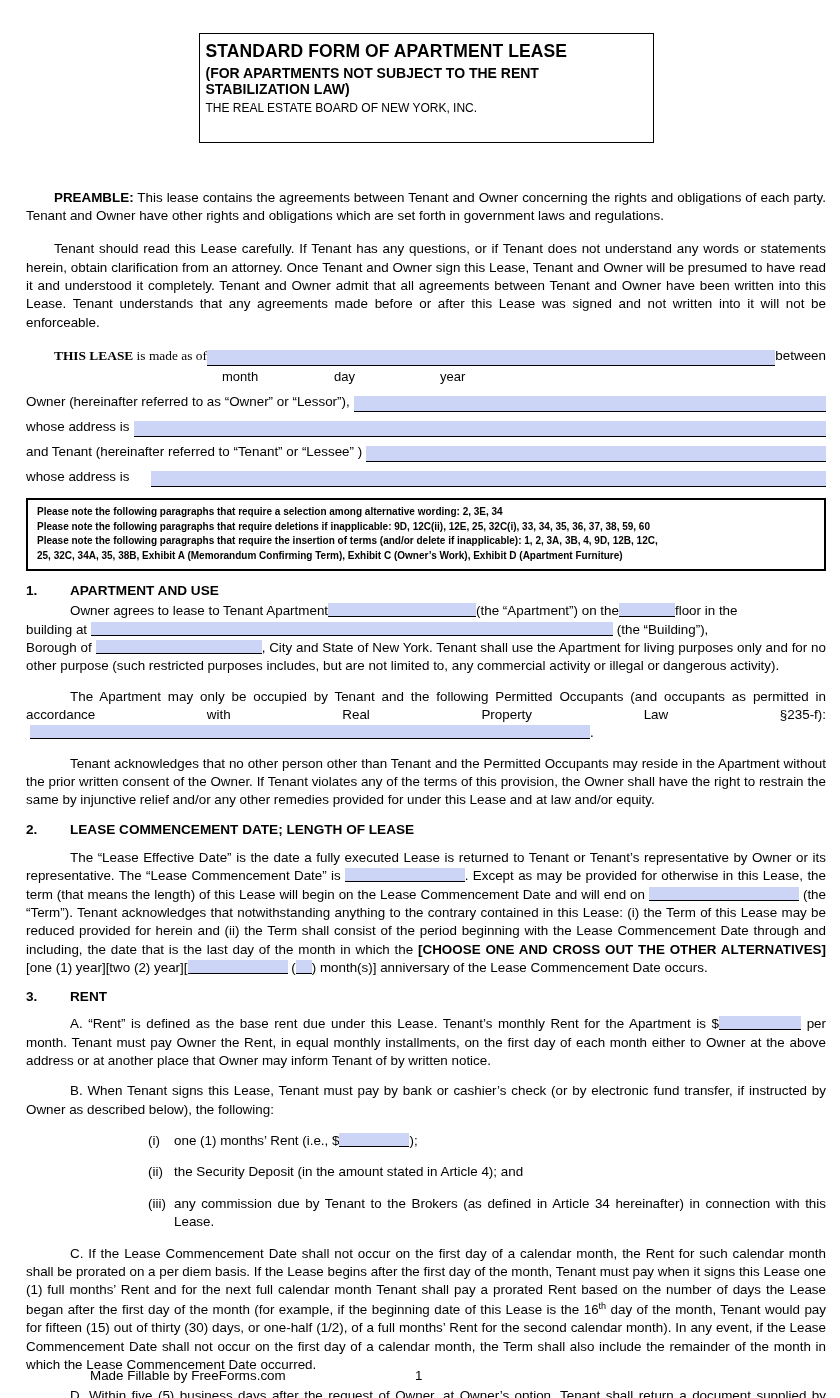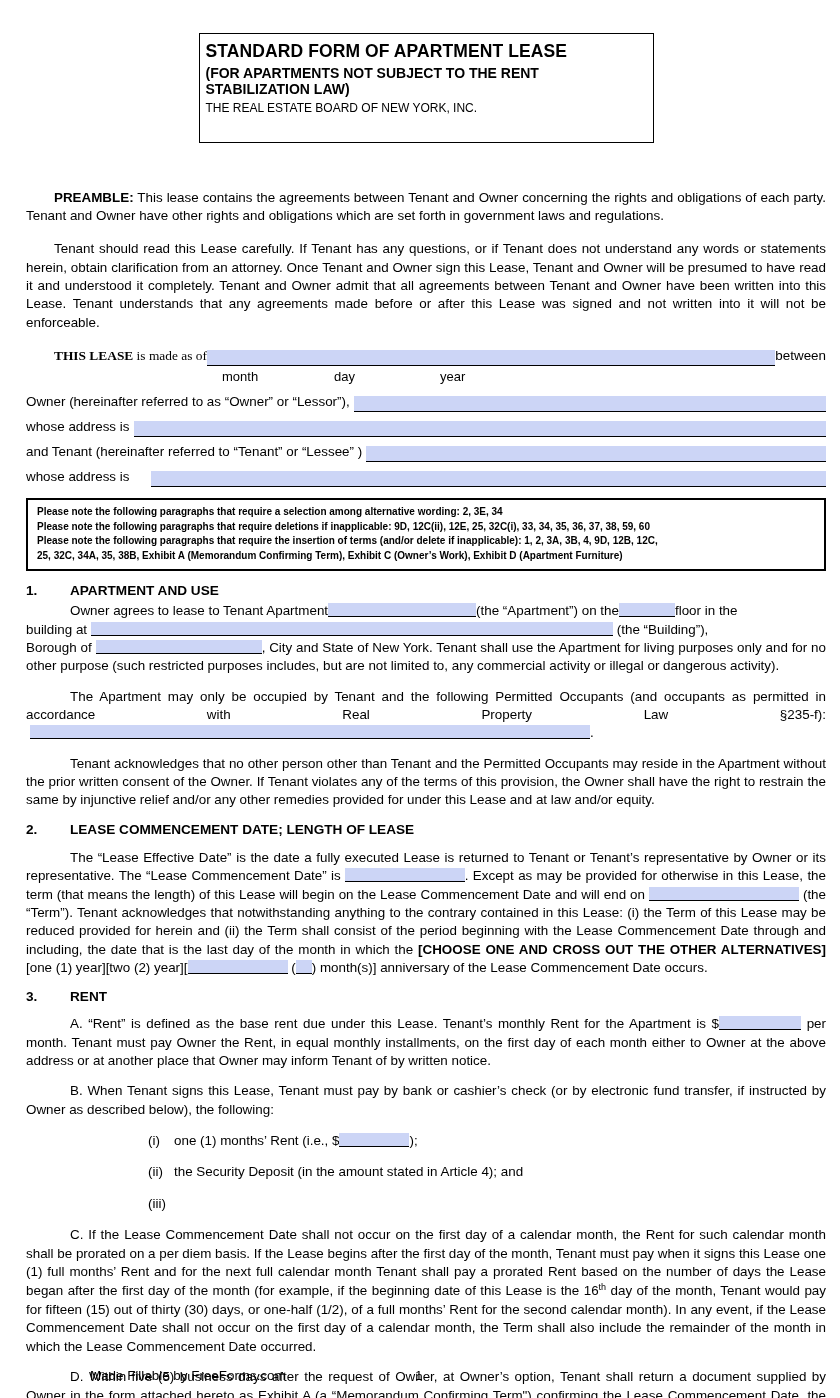--- a/index.html
+++ b/index.html
@@ -250,20 +250,21 @@
       <div class="ritem">
         <span class="rmark">(i)</span>
         <span class="rtext"><span>one (1) months’ Rent (i.e., $</span><span class="ifill" style="width:70px;"></span><span>);</span></span>
       </div>
       <div class="ritem">
         <span class="rmark">(ii)</span>
         <span class="rtext">the Security Deposit (in the amount stated in Article 4); and</span>
       </div>
       <div class="ritem">
         <span class="rmark">(iii)</span>
+        <span class="rtext">any commission due by Tenant to the Brokers (as defined in Article 34 hereinafter) in connection with this Lease.</span>
       </div>
     </div>
 
     <p class="para" style="margin-top:1px;">
       <span style="display:inline-block;width:44px;"></span><span>C. If the Lease Commencement Date shall not occur on the first day of a calendar month, the Rent for such calendar month shall be prorated on a per diem basis. If the Lease begins after the first day of the month, Tenant must pay when it signs this Lease one (1) full months’ Rent and for the next full calendar month Tenant shall pay a prorated Rent based on the number of days the Lease began after the first day of the month (for example, if the beginning date of this Lease is the 16</span><sup>th</sup><span> day of the month, Tenant would pay for fifteen (15) out of thirty (30) days, or one-half (1/2), of a full months’ Rent for the second calendar month). In any event, if the Lease Commencement Date shall not occur on the first day of a calendar month, the Term shall also include the remainder of the month in which the Lease Commencement Date occurred.</span>
     </p>
 
     <p class="para" style="margin-top:12px;text-indent:44px;">D. Within five (5) business days after the request of Owner, at Owner’s option, Tenant shall return a document supplied by Owner in the form attached hereto as Exhibit A (a “Memorandum Confirming Term") confirming the Lease Commencement Date, the Rent Commencement Date (if different than the Lease Commencement Date) the Lease expiration date and any other material terms of this Lease, certifying that Tenant has accepted delivery of the Apartment and that the condition of the Apartment complies with Owner’s obligations hereunder. Tenant’s failure to so deliver the Memorandum Confirming Term shall be considered a material default under this Lease, however, Tenant’s failure to do so shall not affect the occurrence of the Lease Commencement Date or the validity of this Lease or alter the terms and provisions contained in the Memorandum Confirming Term if so delivered to Tenant by Owner.</p>
 
   </div>

